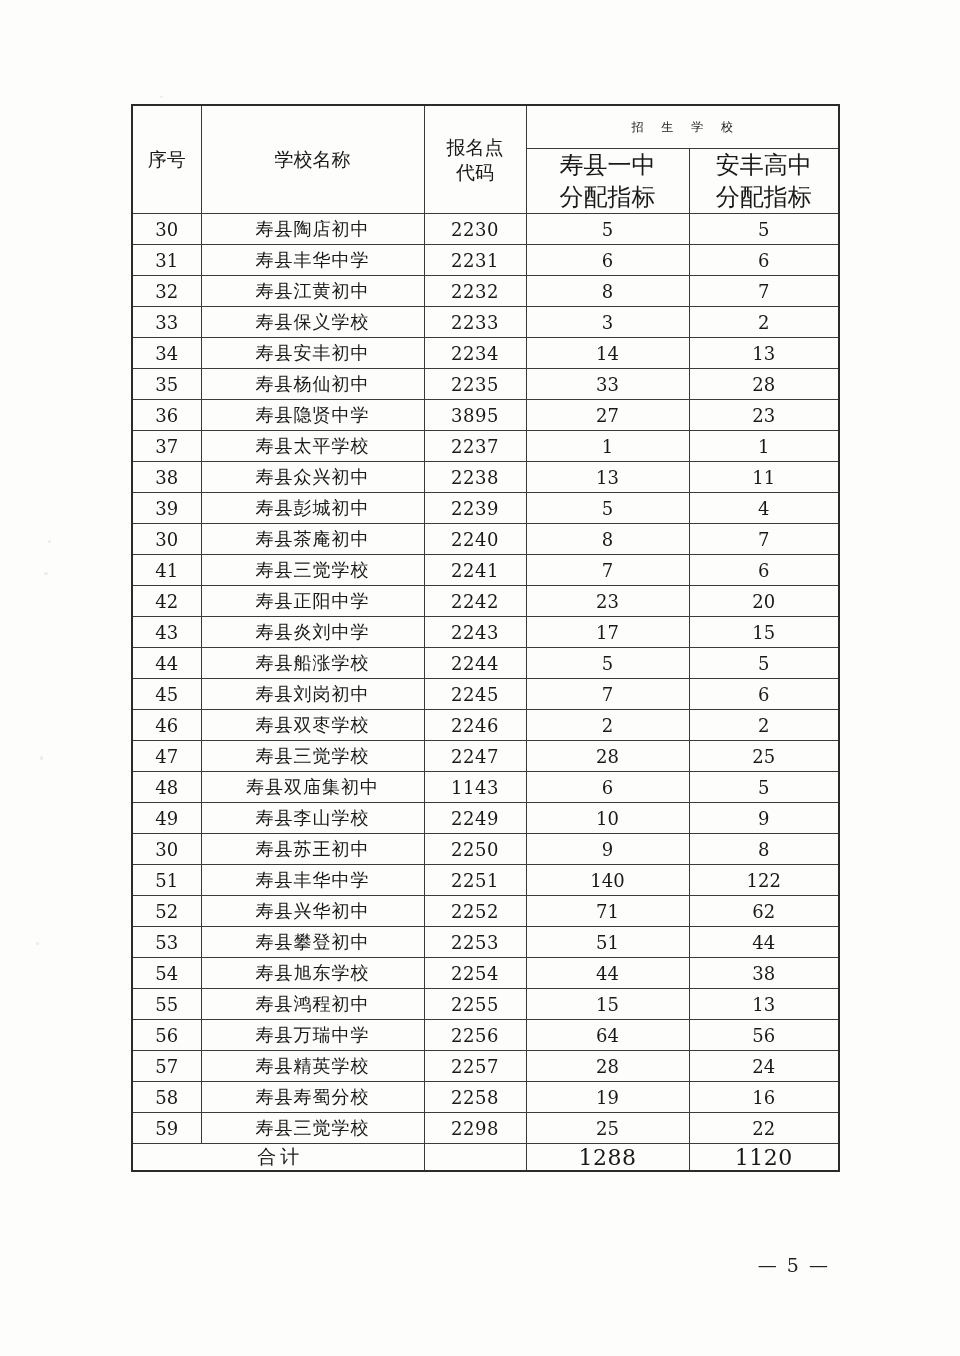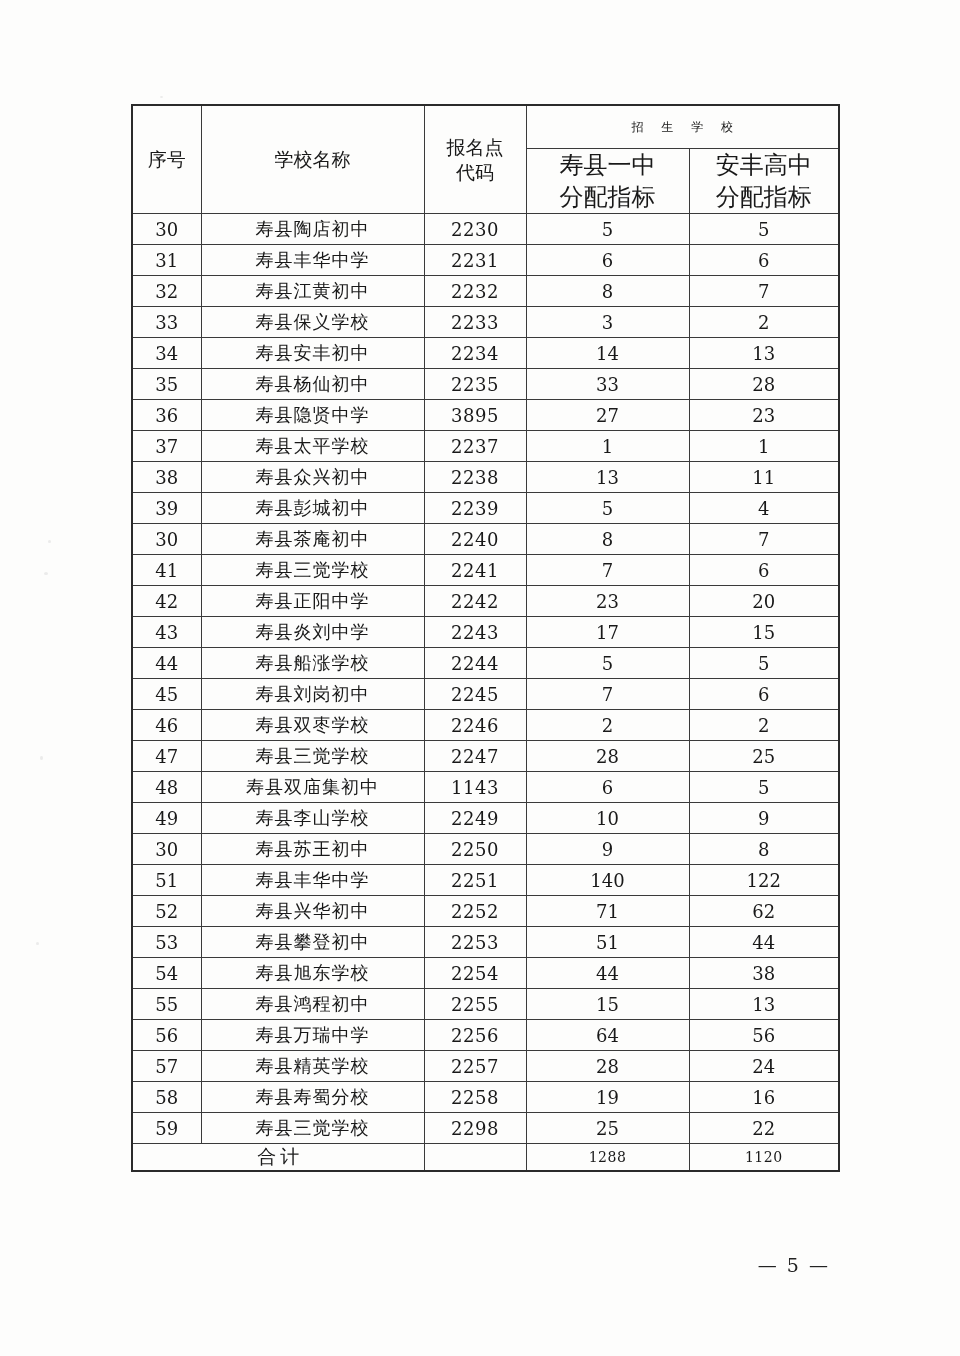--- a/index.html
+++ b/index.html
@@ -84,21 +84,21 @@
   tbody tr.data-row { height: 31px; }
   tbody tr.data-row td { font-size: 18px; }
   td.cell-idx  { font-size: 17px; font-family: "DejaVu Serif","Liberation Serif",serif; }
   td.cell-name { font-size: 18px; letter-spacing: 1px; }
   td.cell-code { font-size: 17px; letter-spacing: .5px; }
   td.cell-num  { font-size: 17px; }
 
   tr.total-row { height: 20px; }
   tr.total-row td { font-size: 19px; }
   tr.total-row .total-label { letter-spacing: 4px; text-indent: 4px; }
-  tr.total-row .total-num { font-size: 14px; letter-spacing: .5px; }
+  tr.total-row .total-num { font-size: 22px; letter-spacing: .5px; }
 
   .page-footer {
     position: absolute;
     left: 0;
     top: 1254px;
     width: 960px;
     text-align: right;
     padding-right: 130px;
     box-sizing: border-box;
     font-size: 19px;

